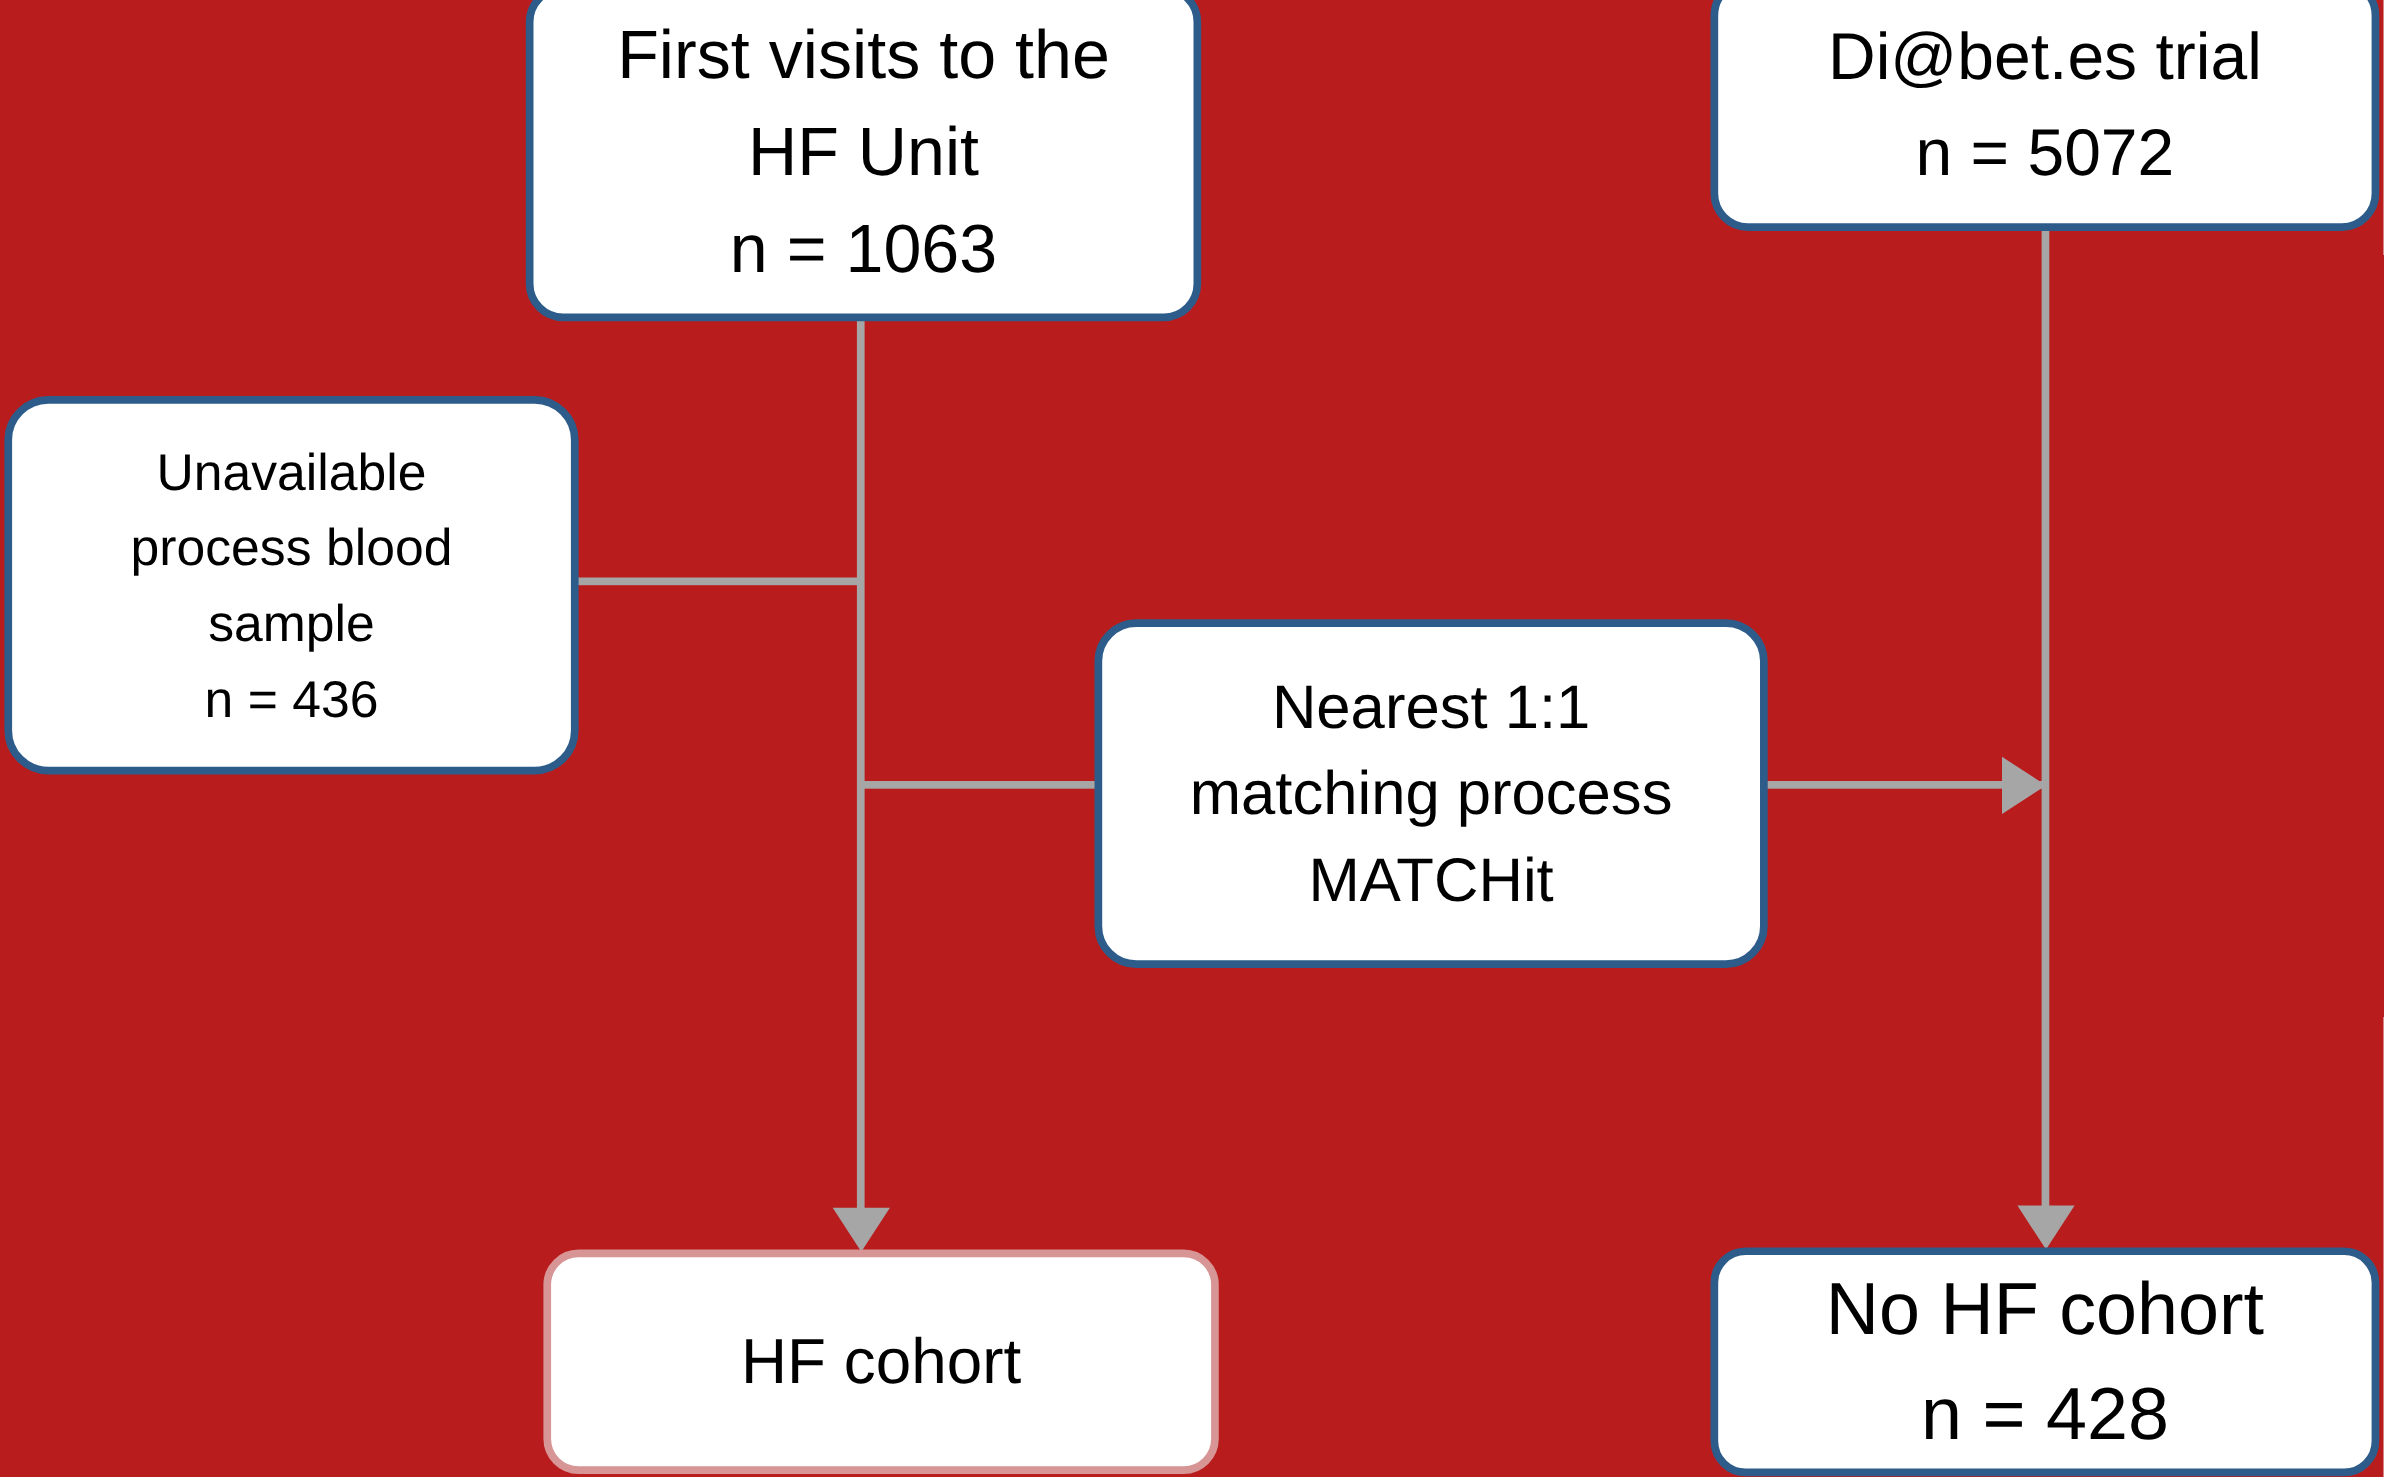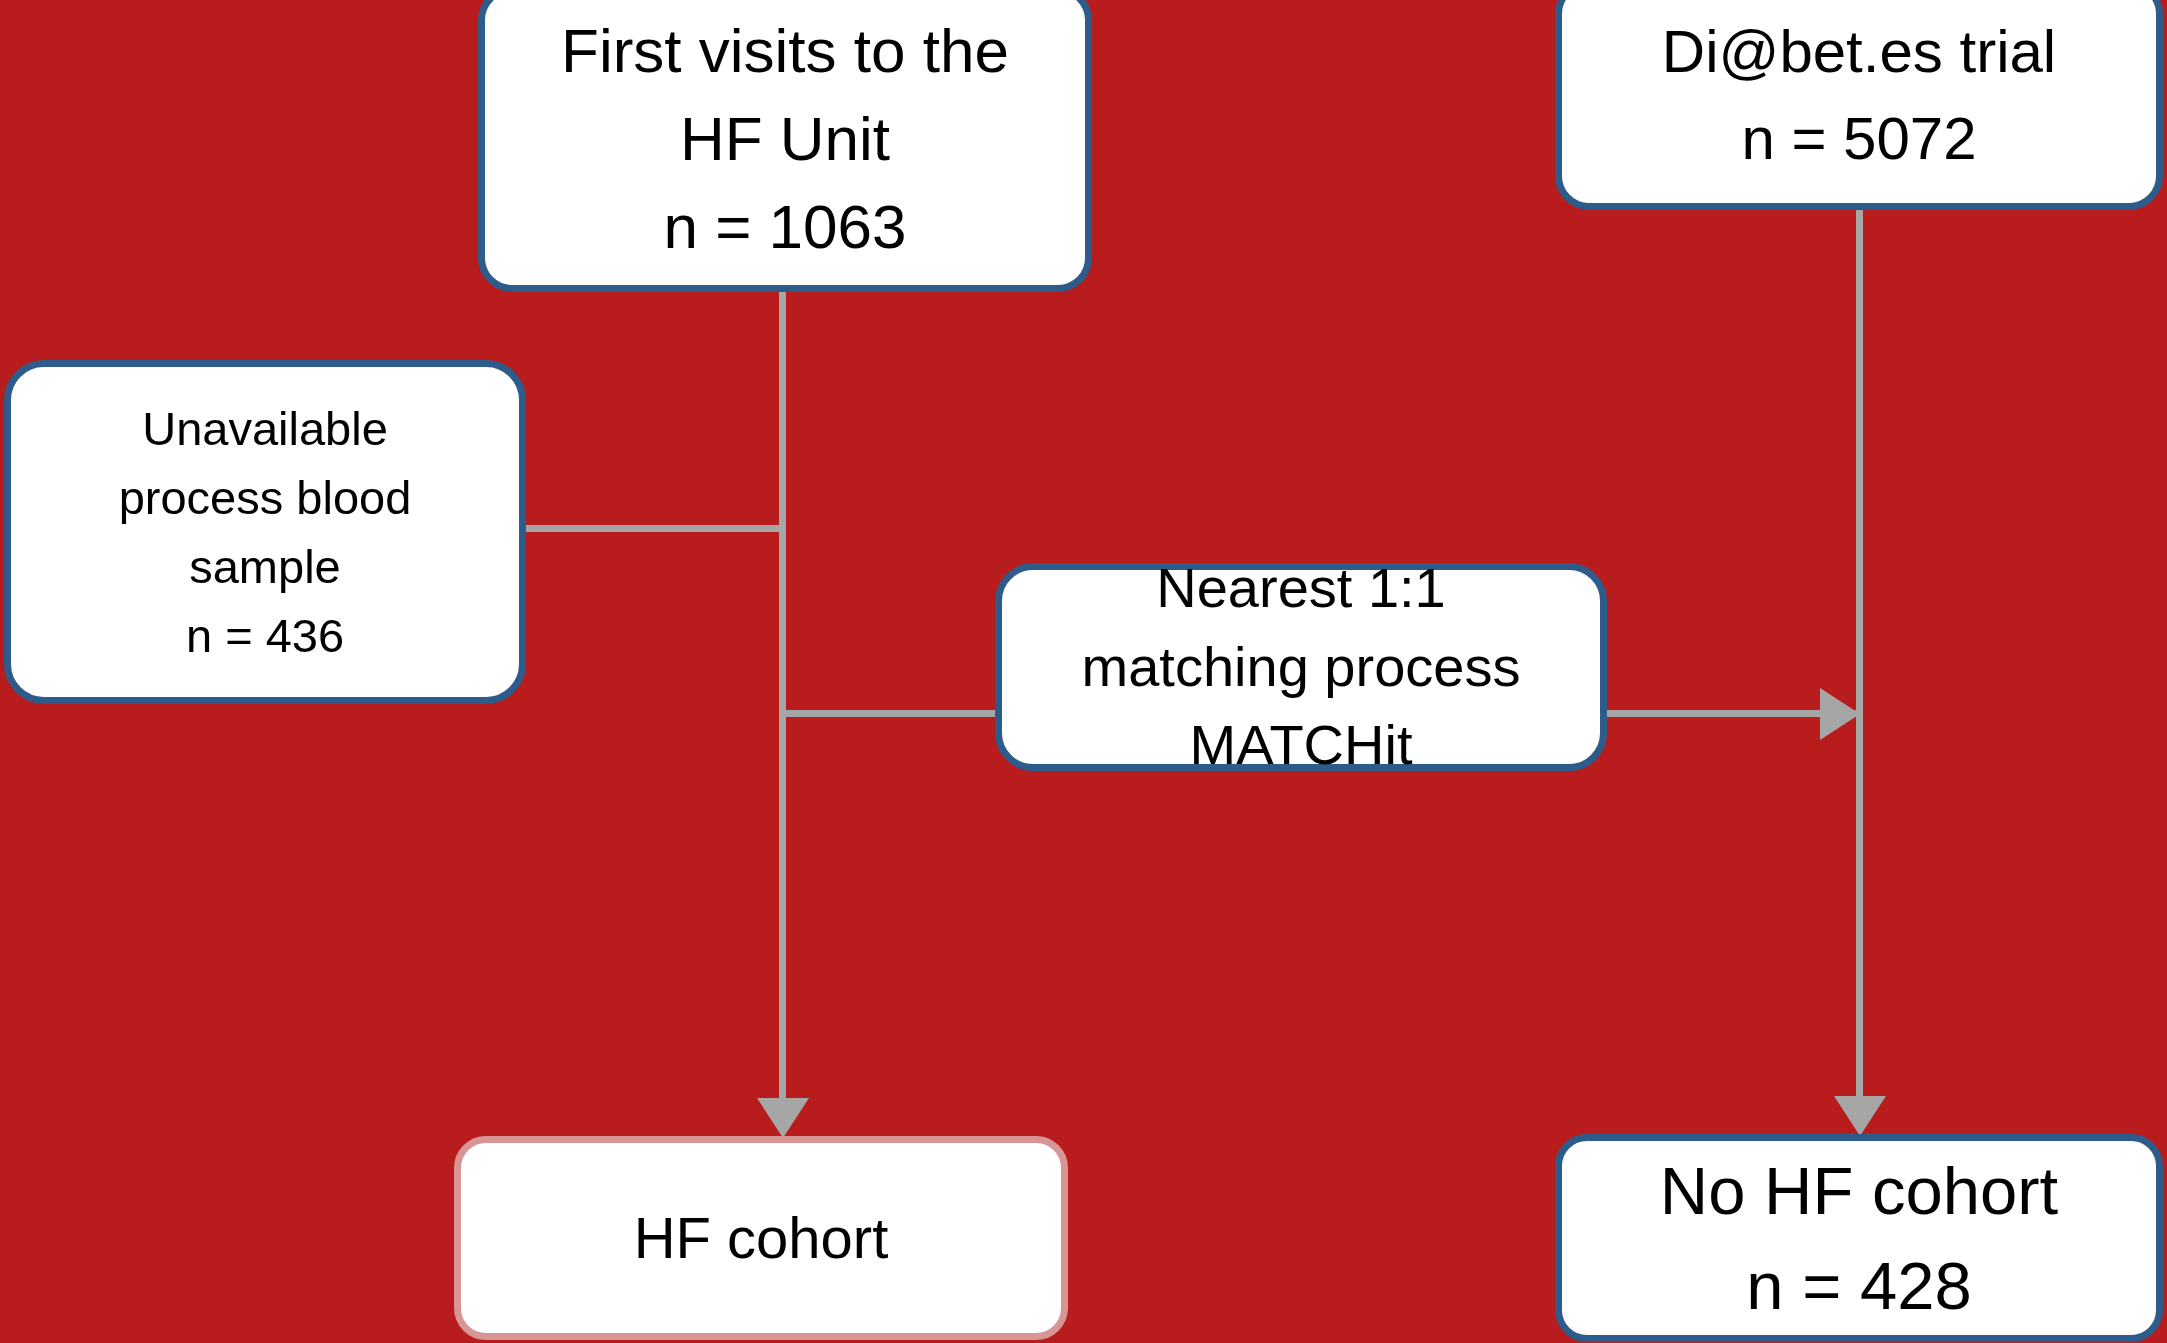--- a/index.html
+++ b/index.html
@@ -43,26 +43,26 @@
     left: 1555px; top: -20px; width: 608px; height: 230px;
     border-width: 7px; border-color: #2e5c8a; border-radius: 34px;
     font-size: 60px; line-height: 1.45;
   }
   #node-unavailable-sample {
     left: 4px; top: 360px; width: 522px; height: 344px;
     border-width: 7px; border-color: #2e5c8a; border-radius: 40px;
     font-size: 47px; line-height: 1.47;
   }
   #node-matching-process {
-    left: 995px; top: 563px; width: 612px; height: 208px;
+    left: 995px; top: 563px; width: 612px; height: 317px;
     border-width: 7px; border-color: #2e5c8a; border-radius: 38px;
     font-size: 56px; line-height: 1.40;
   }
   #node-hf-cohort {
-    left: 454px; top: 1136px; width: 614px; height: 204px;
+    left: 494px; top: 1136px; width: 614px; height: 204px;
     border-width: 7px; border-color: #d79595; border-radius: 32px;
     font-size: 58px; line-height: 1.42;
   }
   #node-no-hf-cohort {
     left: 1555px; top: 1134px; width: 608px; height: 208px;
     border-width: 7px; border-color: #2e5c8a; border-radius: 32px;
     font-size: 67px; line-height: 1.42;
   }
 
   

